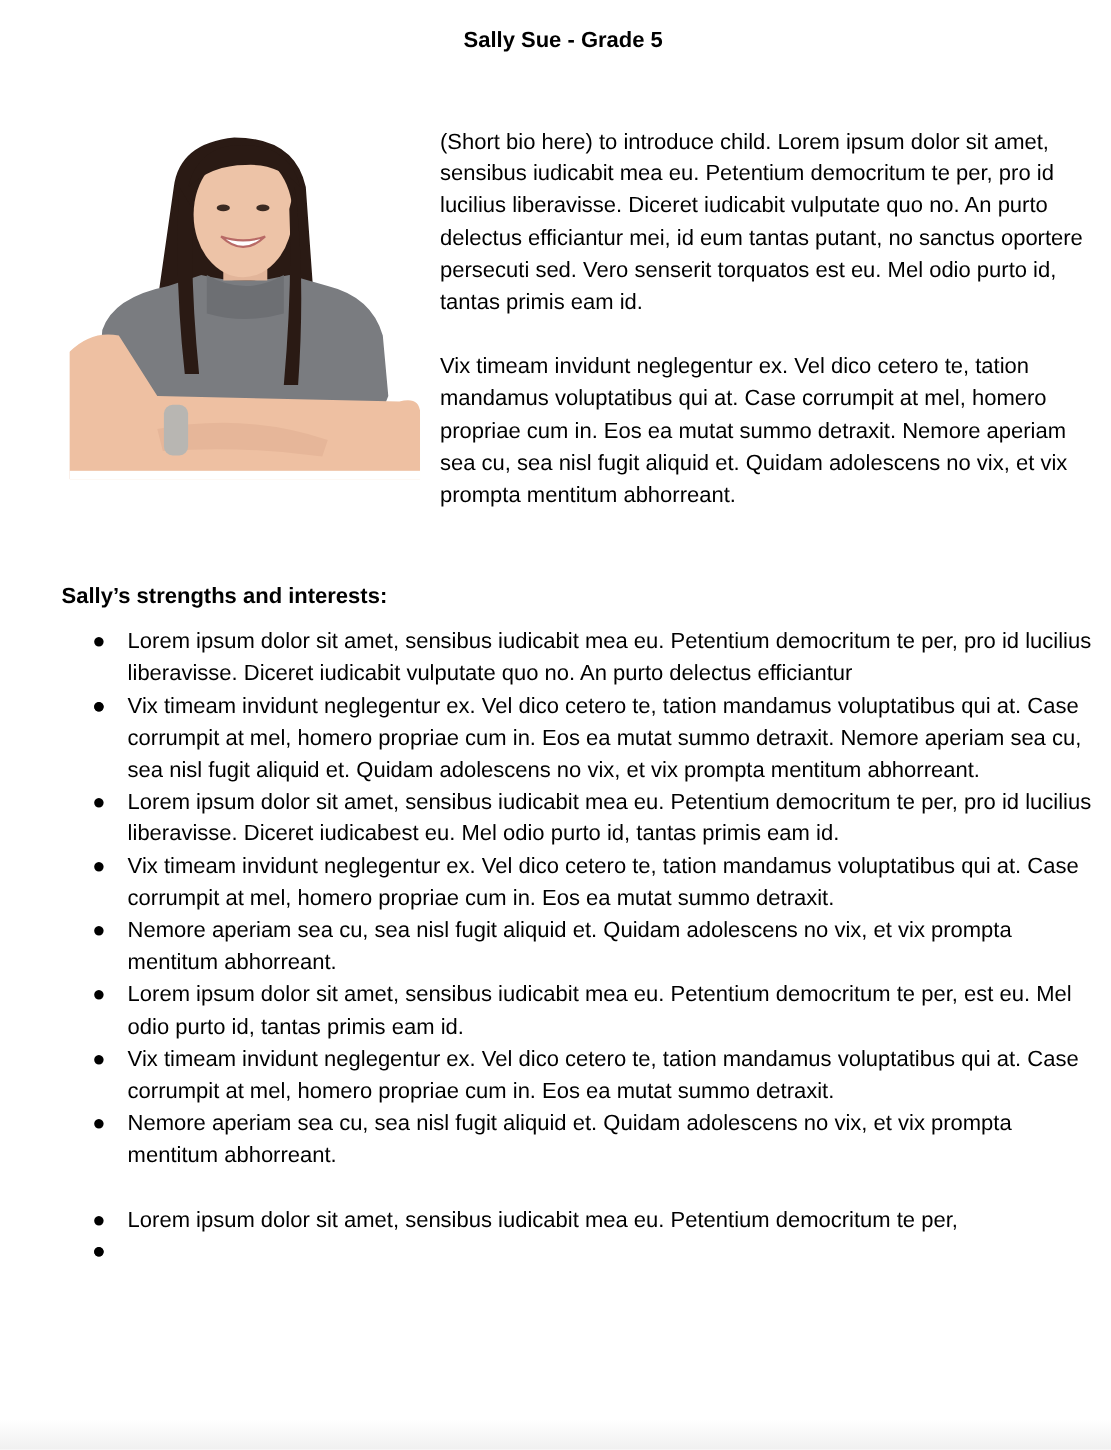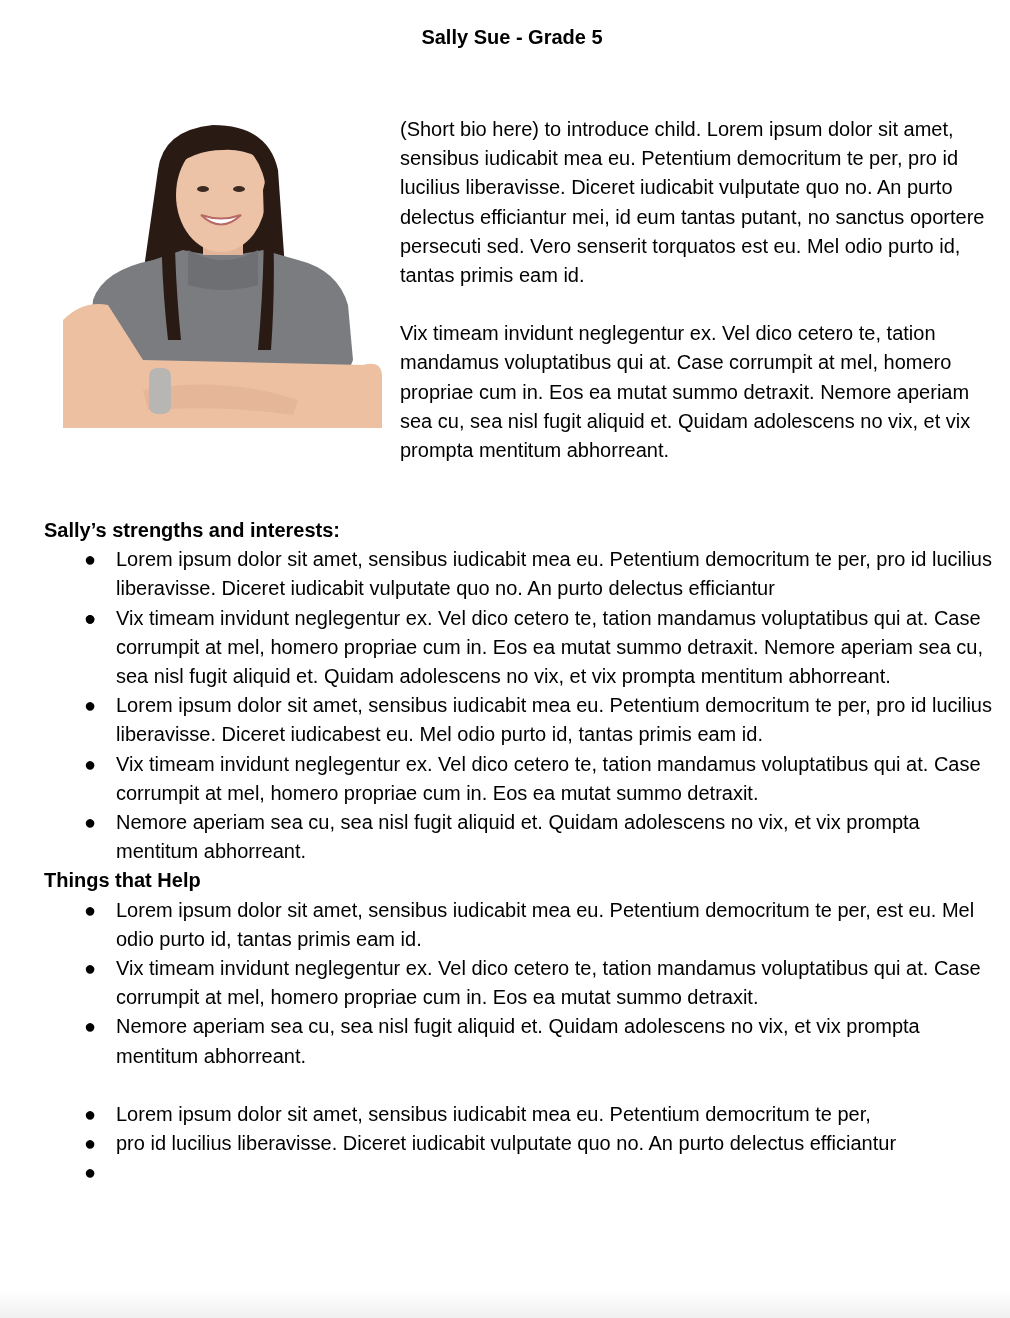--- a/index.html
+++ b/index.html
@@ -19,21 +19,21 @@
   }
   .bio {
     position:absolute; left:400px; top:80px; width:590px;
     font-size:20px; line-height:29.2px;margin-top:35px;
   }
   .bio p { margin:0 0 29px 0; }
   .sections {
     position:absolute; left:44px; top:516px; width:950px;
     font-size:20px; line-height:29.2px;
   }
-  .sec-h { font-weight:bold; margin:0; }
+  .sec-h { font-weight:bold; margin:12px; }
   ul { margin:0; padding:0; list-style:none; }
   li { position:relative; padding-left:72px; }
   li .bullet {
     position:absolute; left:36px; top:0; width:20px; text-align:center;
   }
   .gap { height:29px; }
   .bottom-fade {
     position:absolute; left:0; right:0; bottom:0; height:28px;
     background:linear-gradient(#ffffff00, #f0f0f0);
   }
@@ -88,30 +88,29 @@
     </ul>
   </div>
   <div>
     <ul>
       <li><span class="bullet">●</span><span>Lorem ipsum dolor sit amet, sensibus iudicabit mea eu. Petentium democritum te per, pro id lucilius liberavisse. Diceret iudicabest eu. Mel odio purto id, tantas primis eam id.</span></li>
       <li><span class="bullet">●</span><span>Vix timeam invidunt neglegentur ex. Vel dico cetero te, tation mandamus voluptatibus qui at. Case corrumpit at mel, homero propriae cum in. Eos ea mutat summo detraxit.</span></li>
       <li><span class="bullet">●</span><span>Nemore aperiam sea cu, sea nisl fugit aliquid et. Quidam adolescens no vix, et vix prompta mentitum abhorreant.</span></li>
     </ul>
   </div>
   <div>
-    <p class="sec-h">Things that Help</p>
     <ul>
       <li><span class="bullet">●</span><span>Lorem ipsum dolor sit amet, sensibus iudicabit mea eu. Petentium democritum te per, est eu. Mel odio purto id, tantas primis eam id.</span></li>
       <li><span class="bullet">●</span><span>Vix timeam invidunt neglegentur ex. Vel dico cetero te, tation mandamus voluptatibus qui at. Case corrumpit at mel, homero propriae cum in. Eos ea mutat summo detraxit.</span></li>
       <li><span class="bullet">●</span><span>Nemore aperiam sea cu, sea nisl fugit aliquid et. Quidam adolescens no vix, et vix prompta mentitum abhorreant.</span></li>
     </ul>
   </div>
   <div class="gap"></div>
   <div>
     <ul>
       <li><span class="bullet">●</span><span>Lorem ipsum dolor sit amet, sensibus iudicabit mea eu. Petentium democritum te per,</span></li>
-      <li><span class="bullet">●</span><span>pro id lucilius liberavisse. Diceret iudicabit vulputate quo no. An purto delectus efficiantur</span></li>
+      <li><span class="bullet">●</span></li>
       <li><span class="bullet">●</span></li>
     </ul>
   </div>
 </div>
 
 <div class="bottom-fade"></div>
 
 </body></html>

